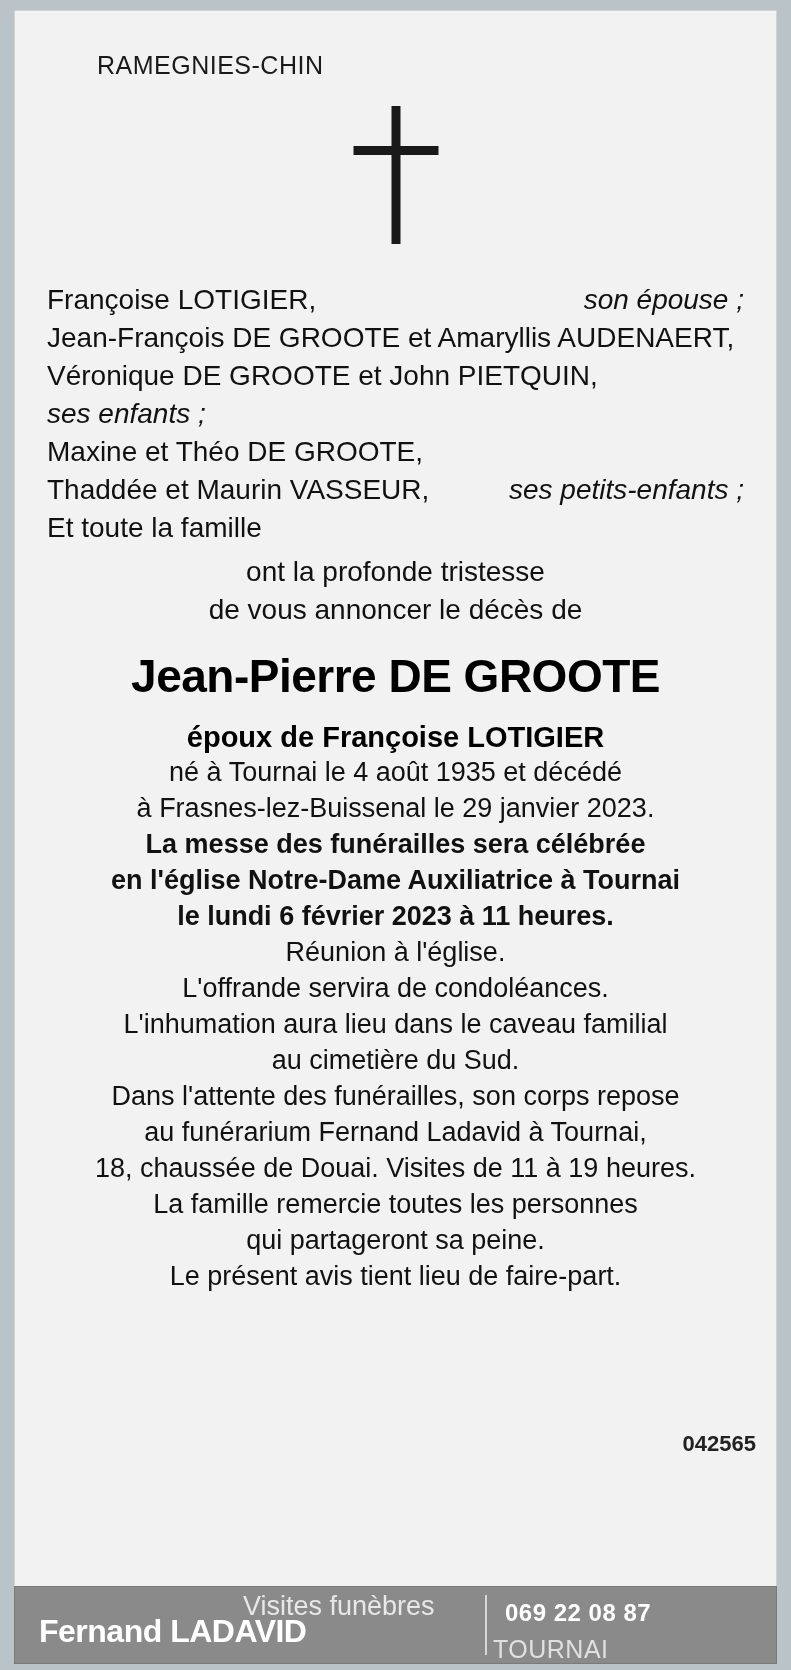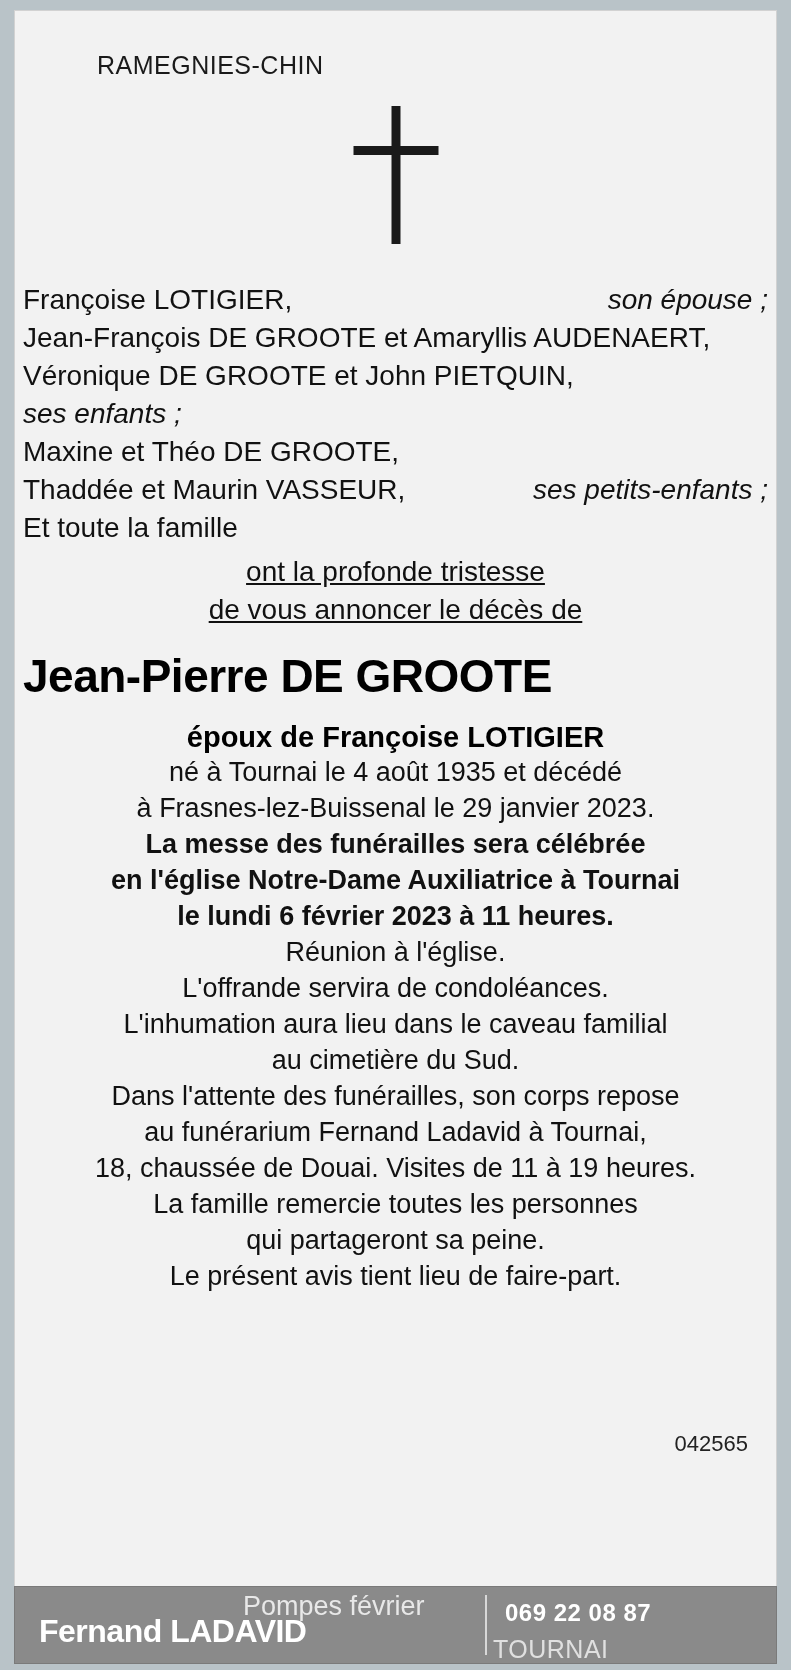--- a/index.html
+++ b/index.html
@@ -57,44 +57,44 @@
     top: 40px;
     width: 85px;
     height: 9px;
     background: #1a1a1a;
   }
   .body {
     position: absolute;
     left: 0;
     top: 270px;
     width: 100%;
-    padding: 0 8px;
+    padding: 0 32px;
     color: #111;
   }
   .line {
     font-size: 28px;
     line-height: 38px;
     white-space: pre;
     color: #111;
   }
-  .line.center { text-align: center; text-decoration: underline; }
+  .line.center { text-align: center; }
   .line.right { }
   .rel {
     font-style: italic;
   }
   .row-split {
     display: flex;
     justify-content: space-between;
     align-items: baseline;
     font-size: 28px;
     line-height: 38px;
   }
   .row-split .rel { font-style: italic; }
   .name {
-    text-align: left;
+    text-align: center;
     font-size: 46px;
     font-weight: bold;
     letter-spacing: -0.5px;
     margin-top: 20px;
     margin-bottom: 8px;
     color: #000;
   }
   .spouse {
     text-align: center;
     font-size: 29px;
@@ -105,24 +105,25 @@
   .info {
     text-align: center;
     font-size: 27px;
     line-height: 36px;
     color: #111;
   }
   .info.bold { font-weight: bold; }
   .gap { height: 6px; }
   .ref {
     position: absolute;
-    right: 28px;
+    right: 20px;
     top: 1420px;
     font-size: 22px;
     color: #222;
+    font-weight: bold;
   }
   .footer {
     position: absolute;
     left: 14px;
     bottom: 6px;
     width: 763px;
     height: 78px;
     background: #8a8a8a;
     display: flex;
     align-items: stretch;
@@ -239,21 +240,21 @@
       <div class="info">qui partageront sa peine.</div>
 
       <div class="info">Le présent avis tient lieu de faire-part.</div>
     </div>
 
     <div class="ref">042565</div>
   </div>
 
   <div class="footer">
     <div class="footer-left">
-      <div class="pf">Pompes février</div>
+      <div class="pf">Visites funèbres</div>
       <div class="ladavid">Fernand LADAVID</div>
     </div>
     <div class="divider"></div>
     <div class="footer-right">
       <div class="phone">069 22 08 87</div>
       <div class="city">TOURNAI</div>
     </div>
   </div>
 </div>
 

